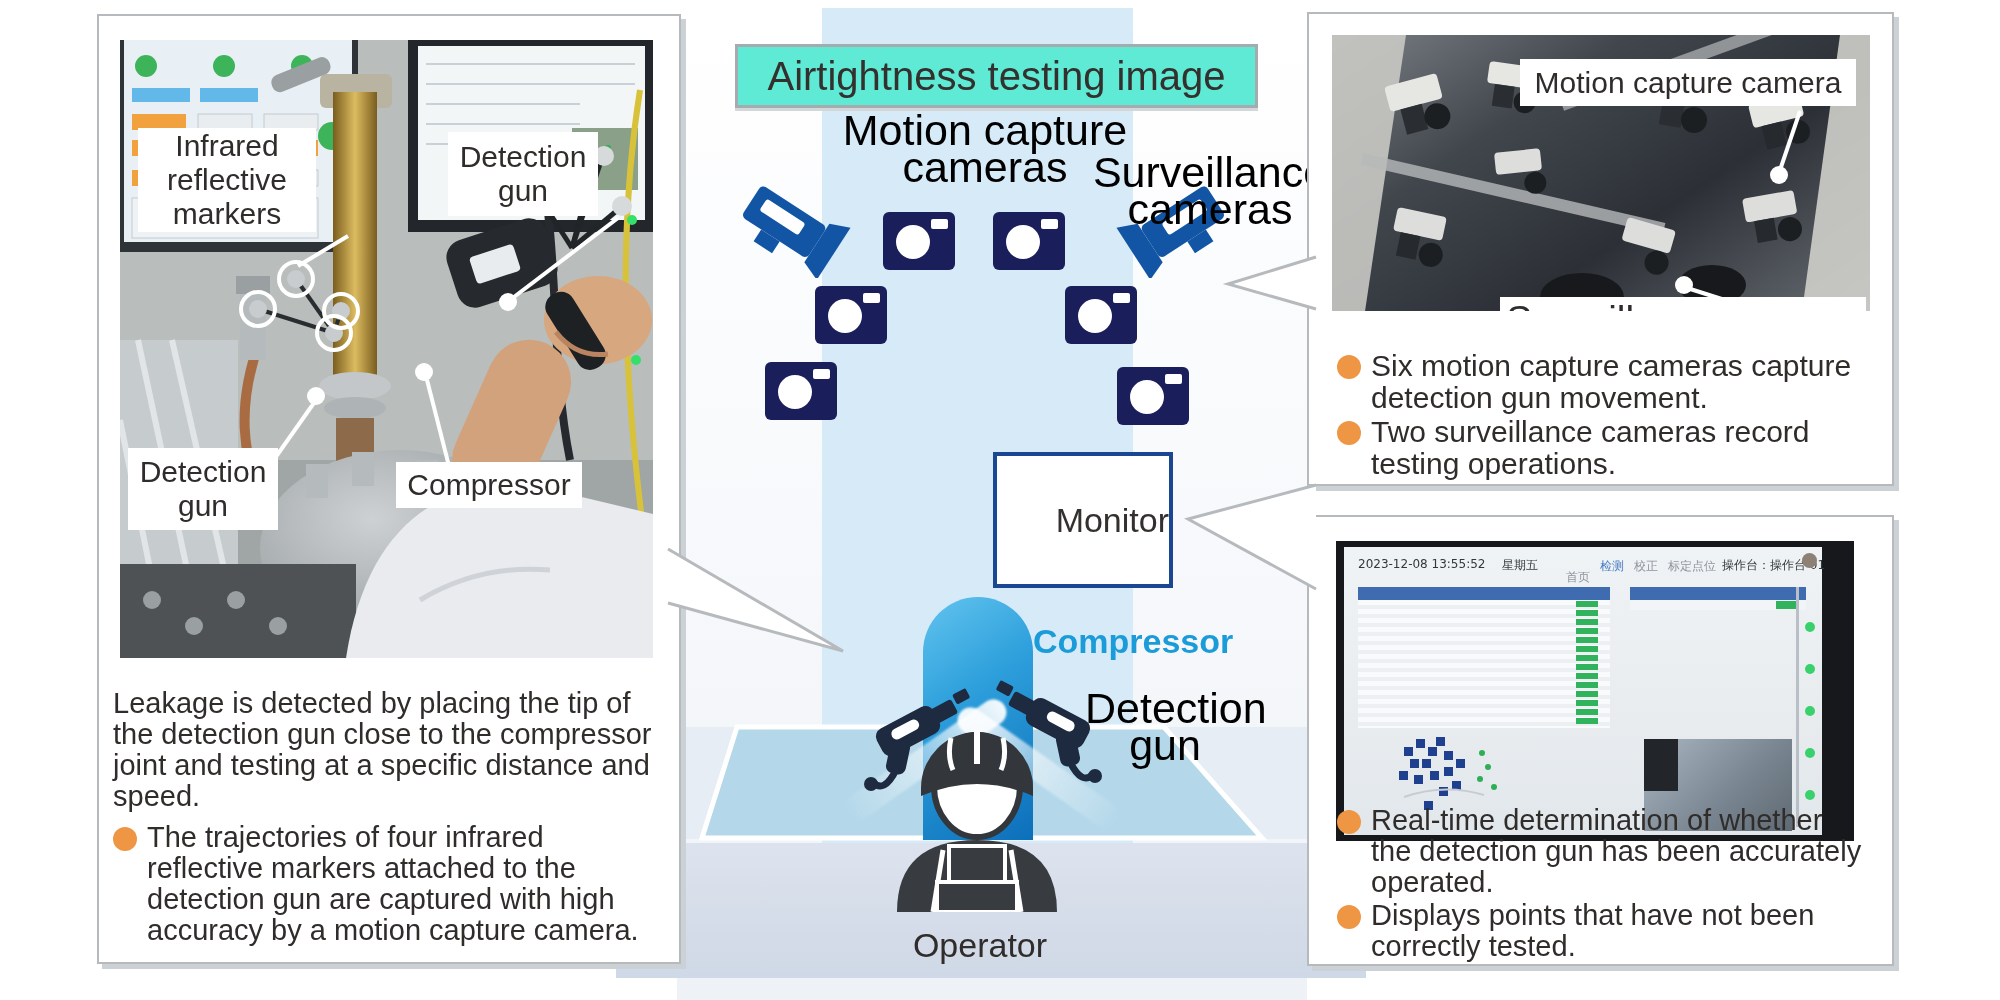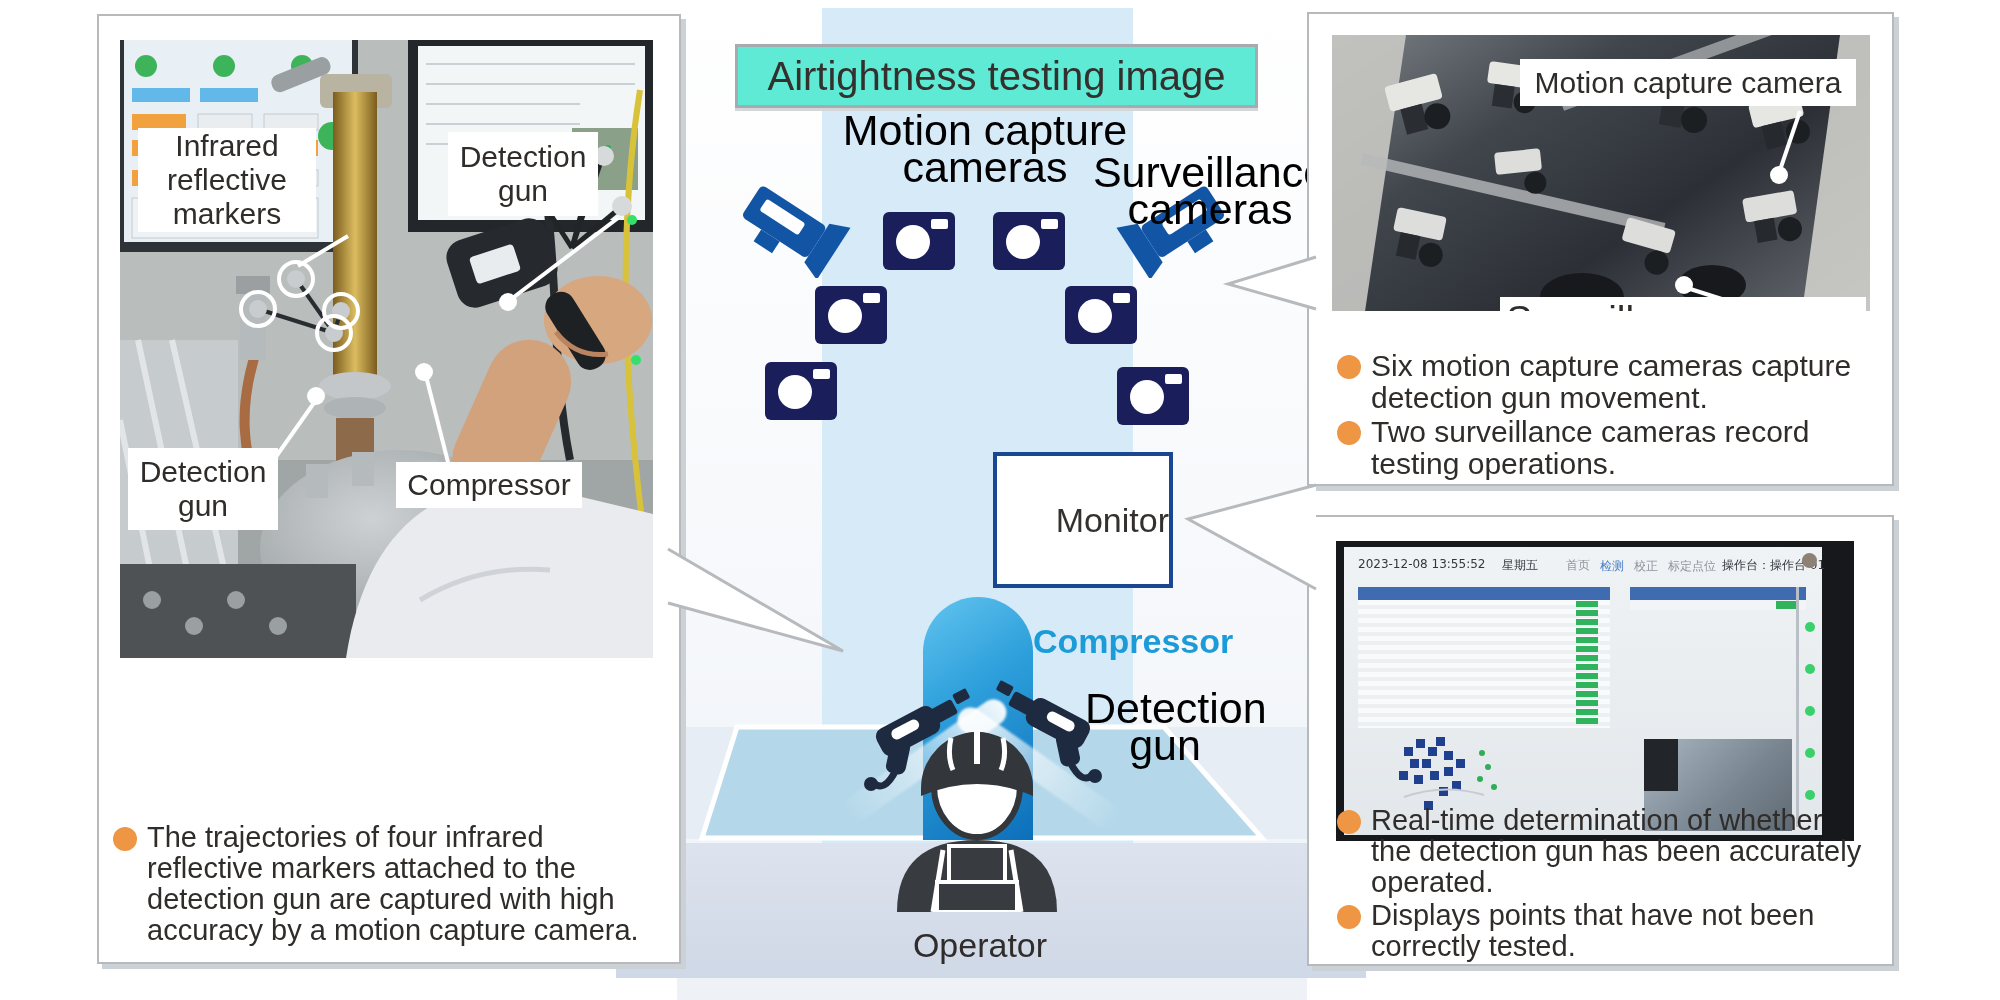--- a/index.html
+++ b/index.html
@@ -304,20 +304,24 @@
 
       <div class="photo-label pre" style="left:18px;top:88px;width:178px;height:104px;font-size:30px;line-height:34px;">Infrared
 reflective
 markers</div>
       <div class="photo-label pre" style="left:328px;top:92px;width:150px;height:84px;font-size:30px;line-height:34px;">Detection
 gun</div>
       <div class="photo-label pre" style="left:8px;top:408px;width:150px;height:82px;font-size:30px;line-height:34px;">Detection
 gun</div>
       <div class="photo-label" style="left:276px;top:422px;width:186px;height:46px;font-size:30px;">Compressor</div>
     </div>
+    <div class="abs card-text pre" style="left:14px;top:672px;width:560px;">Leakage is detected by placing the tip of
+the detection gun close to the compressor
+joint and testing at a specific distance and
+speed.</div>
     <div class="abs card-text pre bullet-item" style="left:14px;top:806px;width:560px;">The trajectories of four infrared
 reflective markers attached to the
 detection gun are captured with high
 accuracy by a motion capture camera.</div>
   </div>
 
   <div id="rt-card" class="abs card">
     <div class="photo" style="left:23px;top:21px;width:538px;height:276px;">
       <svg class="svgabs" width="538" height="364">
         <defs>
@@ -393,21 +397,21 @@
       <li class="card-text pre bullet-item" style="font-size:30px;line-height:32px;">Two surveillance cameras record
 testing operations.</li>
     </ul>
   </div>
 
   <div id="rb-card" class="abs card">
     <div class="photo" style="left:27px;top:24px;width:518px;height:300px;background:#16181b;">
       <div class="rb-screen">
         <span class="tiny" style="left:14px;top:10px;font-weight:normal;color:#33383d;">2023-12-08 13:55:52</span>
         <span class="tiny" style="left:158px;top:10px;color:#33383d;">星期五</span>
-        <span class="tiny" style="left:222px;top:10px;color:#8d949b;">首页</span>
+        <span class="tiny" style="left:222px;top:22px;color:#8d949b;">首页</span>
         <span class="tiny" style="left:256px;top:11px;color:#4a7fc4;">检测</span>
         <span class="tiny" style="left:290px;top:11px;color:#8d949b;">校正</span>
         <span class="tiny" style="left:324px;top:11px;color:#8d949b;">标定点位</span>
         <span class="tiny" style="left:378px;top:10px;color:#33383d;">操作台：操作台 01</span>
         <span class="abs" style="left:458px;top:6px;width:15px;height:15px;border-radius:50%;background:#8c8174;"></span>
         <div class="abs" style="left:14px;top:40px;width:252px;height:13px;background:#3f6cb0;"></div>
         <div class="rb-rows"></div>
         <div class="rb-chips"></div>
         <div class="abs" style="left:286px;top:40px;width:176px;height:13px;background:#3f6cb0;"></div>
         <div class="abs" style="left:286px;top:53px;width:176px;height:10px;background:#f2f5f7;"></div>

